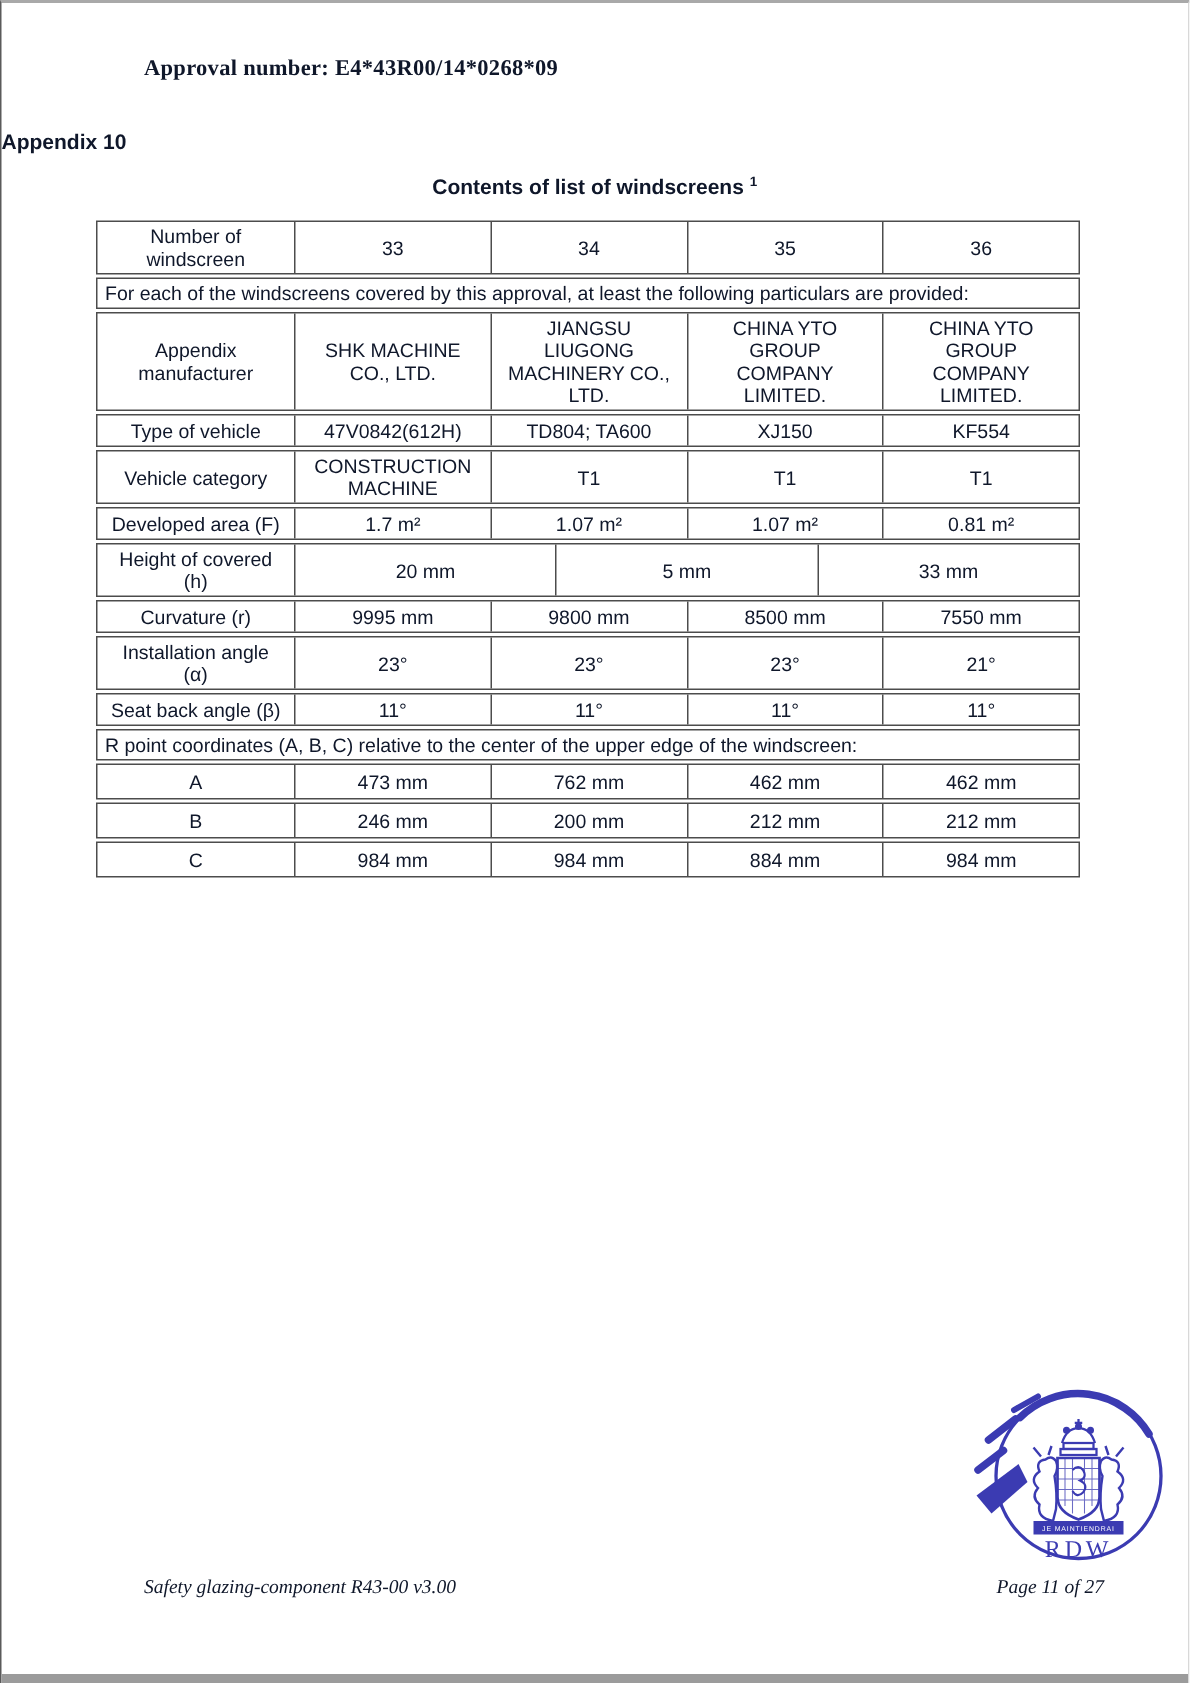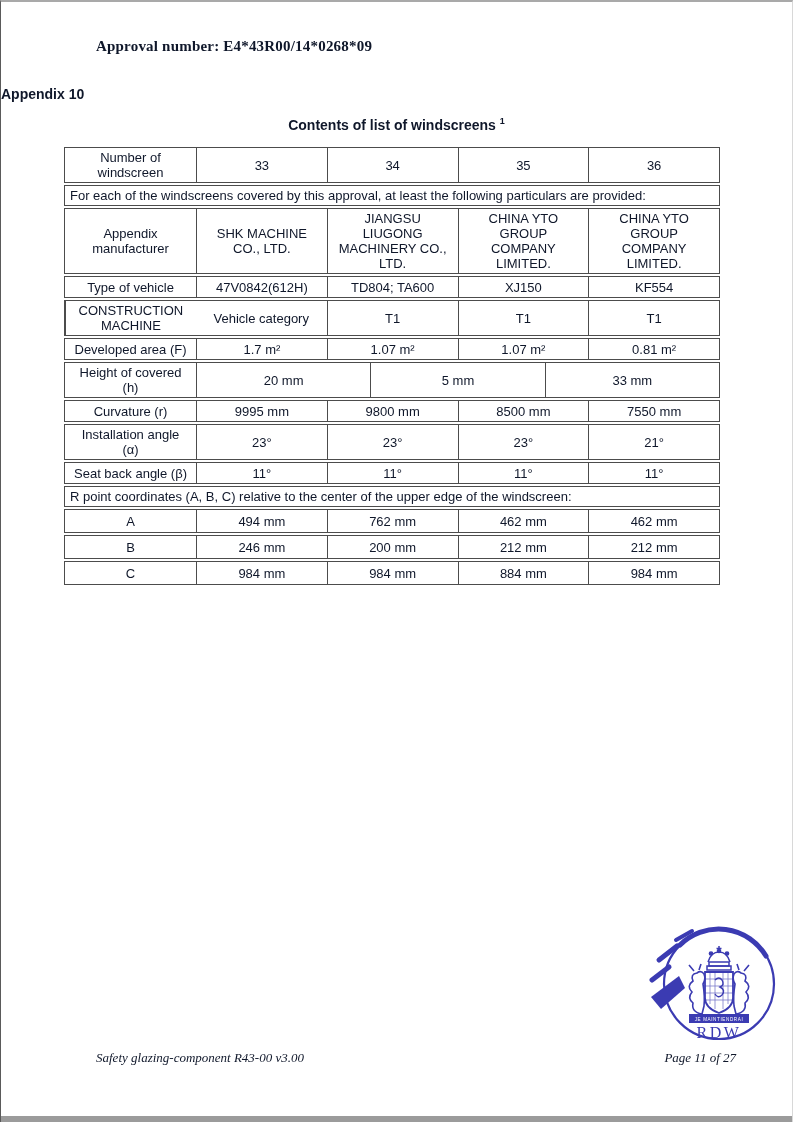--- a/index.html
+++ b/index.html
@@ -116,23 +116,23 @@
 LIMITED.</div>
       </div>
       <div class="trow">
         <div class="cell label-cell">Type of vehicle</div>
         <div class="cell value-cell">47V0842(612H)</div>
         <div class="cell value-cell">TD804; TA600</div>
         <div class="cell value-cell">XJ150</div>
         <div class="cell value-cell">KF554</div>
       </div>
       <div class="trow">
+        <div class="cell label-cell">Vehicle category</div>
         <div class="cell value-cell">CONSTRUCTION
 MACHINE</div>
-        <div class="cell label-cell">Vehicle category</div>
         <div class="cell value-cell">T1</div>
         <div class="cell value-cell">T1</div>
         <div class="cell value-cell">T1</div>
       </div>
       <div class="trow">
         <div class="cell label-cell">Developed area (F)</div>
         <div class="cell value-cell">1.7 m²</div>
         <div class="cell value-cell">1.07 m²</div>
         <div class="cell value-cell">1.07 m²</div>
         <div class="cell value-cell">0.81 m²</div>
@@ -164,21 +164,21 @@
         <div class="cell value-cell">11°</div>
         <div class="cell value-cell">11°</div>
         <div class="cell value-cell">11°</div>
         <div class="cell value-cell">11°</div>
       </div>
       <div class="trow">
         <div class="cell note-cell">R point coordinates (A, B, C) relative to the center of the upper edge of the windscreen:</div>
       </div>
       <div class="trow coord">
         <div class="cell label-cell">A</div>
-        <div class="cell value-cell">494 mm</div>
+        <div class="cell value-cell">473 mm</div>
         <div class="cell value-cell">762 mm</div>
         <div class="cell value-cell">462 mm</div>
         <div class="cell value-cell">462 mm</div>
       </div>
       <div class="trow coord">
         <div class="cell label-cell">B</div>
         <div class="cell value-cell">246 mm</div>
         <div class="cell value-cell">200 mm</div>
         <div class="cell value-cell">212 mm</div>
         <div class="cell value-cell">212 mm</div>

